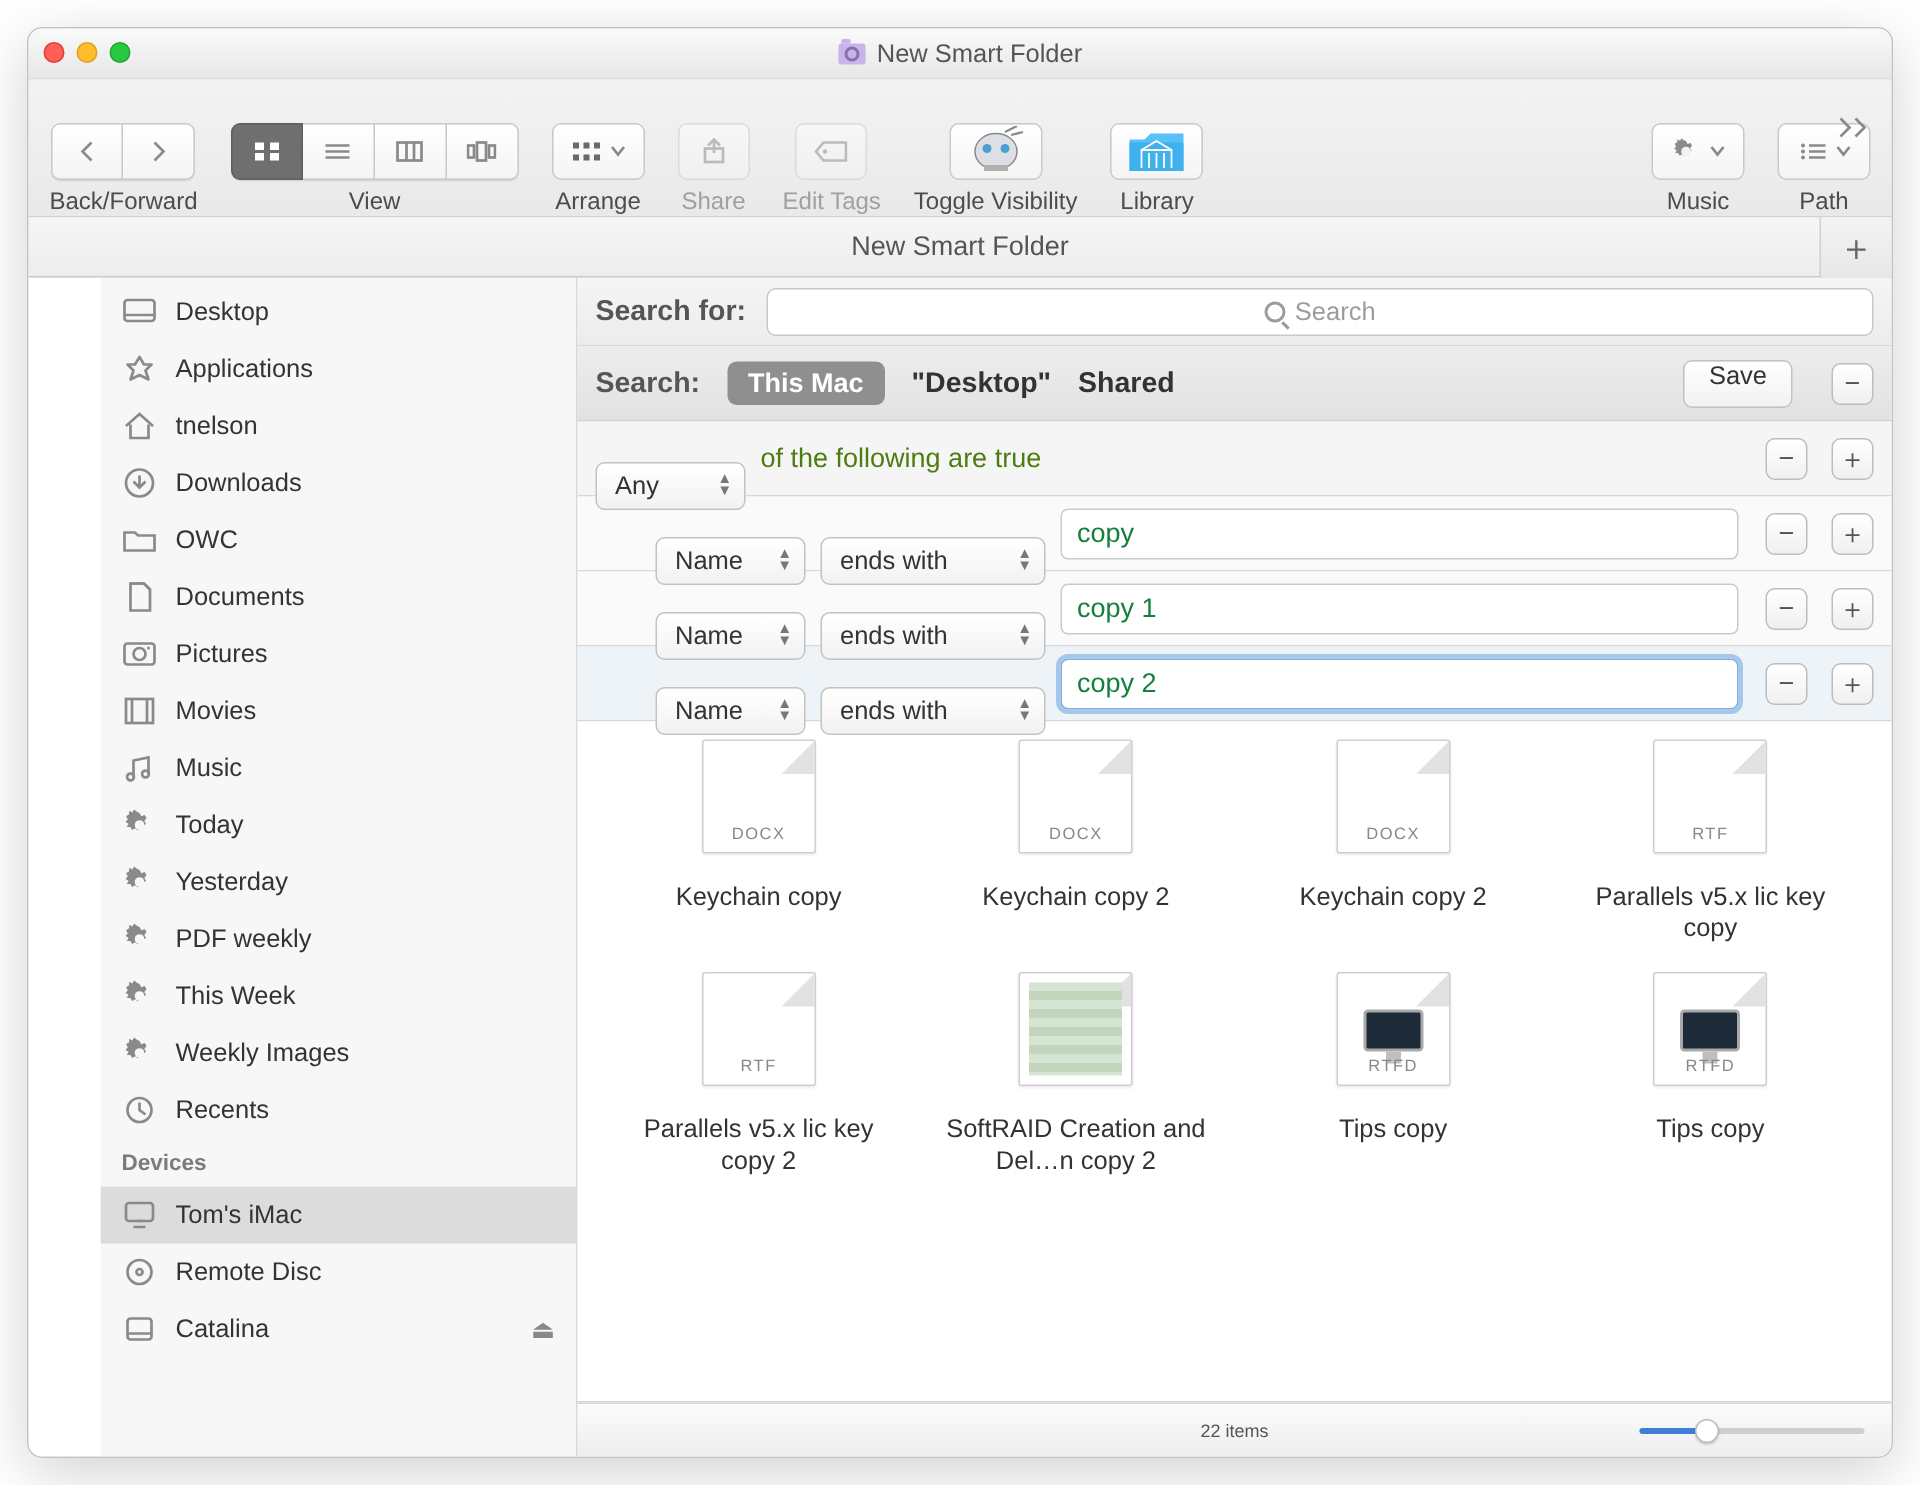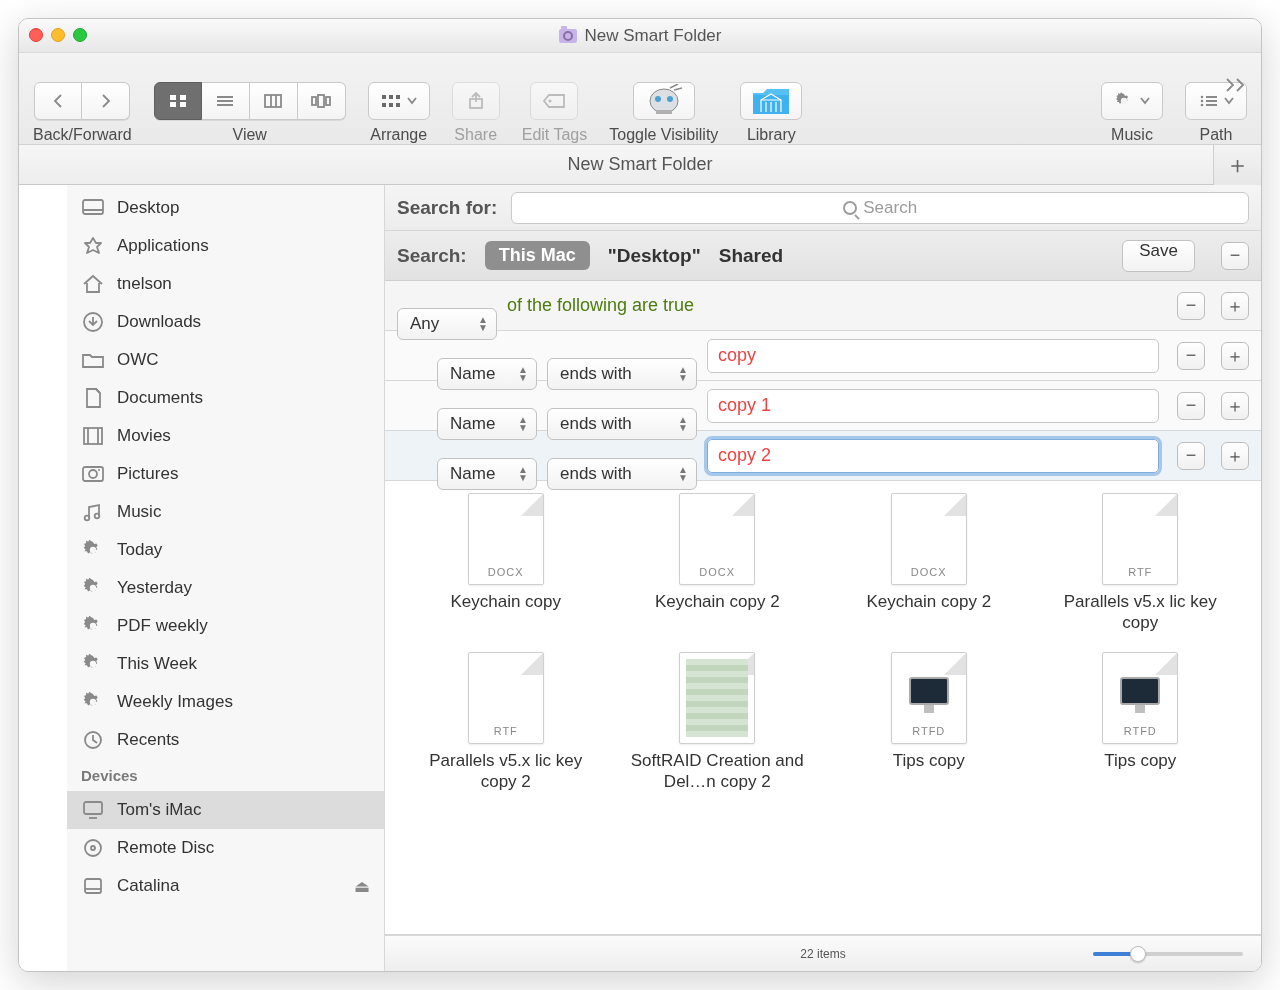--- a/index.html
+++ b/index.html
@@ -114,28 +114,28 @@
 .circ-btn{width:28px;height:28px;border:1px solid #bdbdbd;border-radius:6px;background:linear-gradient(#fff,#f0f0f0);display:inline-flex;align-items:center;justify-content:center;color:#555;font-size:18px;margin-left:8px;}
 
 .rule-row{height:50px;border-bottom:1px solid #d7d7d7;display:flex;align-items:center;padding:0 12px;gap:10px;background:#f5f5f5;}
 .rule-row.sub{padding-left:52px;background:#fafafa;}
 .rule-row.focused{background:#eef3f7;}
 .sel{height:32px;border:1px solid #c2c2c2;border-radius:6px;background:linear-gradient(#fff,#f2f2f2);display:inline-flex;align-items:center;padding:0 28px 0 12px;font-size:17px;color:#333;position:relative;margin-top:37px;}
 .sel.sm{min-width:100px;}
 .sel.md{min-width:150px;}
 .sel .updn{position:absolute;right:8px;top:50%;transform:translateY(-50%);color:#777;font-size:10px;line-height:8px;}
 .rule-text{font-size:18px;color:#4d7c0f;}
-.rule-input{flex:1;height:34px;border:1px solid #c9c9c9;border-radius:5px;padding:0 10px;font-size:18px;color:#ef4444;background:#fff;}
+.rule-input{flex:1;height:34px;border:1px solid #c9c9c9;border-radius:5px;padding:0 10px;font-size:18px;color:#15803d;background:#fff;}
 .rule-input.focus{outline:3px solid #a5c8ea;border-color:#7faede;}
 .rule-btns{margin-left:auto;display:flex;gap:8px;}
 
 .results{flex:1;overflow:auto;padding:12px 20px;background:#fff;border-bottom:1px solid #d5d5d5;}
 .grid{display:grid;grid-template-columns:repeat(4,1fr);gap:18px 10px;}
 .item{display:flex;flex-direction:column;align-items:center;text-align:center;}
-.doc-icon{width:76px;height:92px;border:1px solid #cfcfcf;border-radius:2px;position:relative;background:#fff;margin-bottom:6px;box-shadow:0 1px 2px rgba(0,0,0,.08);}
+.doc-icon{width:76px;height:76px;border:1px solid #cfcfcf;border-radius:2px;position:relative;background:#fff;margin-bottom:18px;box-shadow:0 1px 2px rgba(0,0,0,.08);}
 .doc-icon .fold{position:absolute;right:0;top:0;width:22px;height:22px;background:linear-gradient(135deg,transparent 49%,#e2e2e2 51%);}
 .doc-icon .tag{position:absolute;bottom:6px;left:0;right:0;text-align:center;font-size:11px;color:#888;letter-spacing:1px;}
 .doc-icon .imac{position:absolute;left:50%;top:24px;transform:translateX(-50%);width:40px;height:28px;background:#1d2a38;border:2px solid #a9a9a9;border-radius:3px;}
 .doc-icon .imac::after{content:"";position:absolute;left:50%;bottom:-10px;transform:translateX(-50%);width:10px;height:8px;background:#bfbfbf;}
 .doc-icon .pdf-tile{position:absolute;left:6px;top:6px;right:6px;bottom:6px;background:repeating-linear-gradient(#d6e4d3,#d6e4d3 6px,#c1d6bd 6px,#c1d6bd 12px);}
 .item-name{font-size:17px;color:#333;line-height:1.25;max-width:180px;}
 
 .status-bar{height:36px;background:linear-gradient(#fbfbfb,#eeeeee);display:flex;align-items:center;justify-content:center;position:relative;border-top:1px solid #d8d8d8;}
 .status-text{font-size:12px;color:#555;}
 .slider{position:absolute;right:18px;top:50%;transform:translateY(-50%);width:150px;height:4px;background:#cfcfcf;border-radius:2px;}
@@ -398,36 +398,36 @@
             <svg width="24" height="22">
               <path d="M6 2 h9 l4 4 v14 H6z" stroke="#8a8a8a" fill="none" stroke-width="1.8"></path>
               <path d="M9 5 h9 l4 4" stroke="#8a8a8a" fill="none" stroke-width="1.8" transform="translate(-3 -3)"></path>
             </svg>
           </span>
           <span>Documents</span>
         </div>
         <div class="sb-item">
           <span class="sb-icon">
             <svg width="24" height="22">
+              <rect x="2" y="4" width="20" height="14" stroke="#8a8a8a" fill="none" stroke-width="1.8" rx="2"></rect>
+              <circle cx="12" cy="11" r="4" stroke="#8a8a8a" fill="none" stroke-width="1.8"></circle>
+              <circle cx="18" cy="7" r="1" fill="#8a8a8a"></circle>
+            </svg>
+          </span>
+          <span>Pictures</span>
+        </div>
+        <div class="sb-item">
+          <span class="sb-icon">
+            <svg width="24" height="22">
               <rect x="3" y="3" width="18" height="16" stroke="#8a8a8a" fill="none" stroke-width="1.8"></rect>
               <line x1="7" y1="3" x2="7" y2="19" stroke="#8a8a8a" fill="none" stroke-width="1.8"></line>
               <line x1="17" y1="3" x2="17" y2="19" stroke="#8a8a8a" fill="none" stroke-width="1.8"></line>
             </svg>
           </span>
           <span>Movies</span>
-        </div>
-        <div class="sb-item">
-          <span class="sb-icon">
-            <svg width="24" height="22">
-              <rect x="2" y="4" width="20" height="14" stroke="#8a8a8a" fill="none" stroke-width="1.8" rx="2"></rect>
-              <circle cx="12" cy="11" r="4" stroke="#8a8a8a" fill="none" stroke-width="1.8"></circle>
-              <circle cx="18" cy="7" r="1" fill="#8a8a8a"></circle>
-            </svg>
-          </span>
-          <span>Pictures</span>
         </div>
         <div class="sb-item">
           <span class="sb-icon">
             <svg width="24" height="22">
               <path d="M8 17 V6 l10-2 v11" stroke="#8a8a8a" fill="none" stroke-width="1.8"></path>
               <circle cx="6" cy="17" r="2.3" stroke="#8a8a8a" fill="none" stroke-width="1.8"></circle>
               <circle cx="16" cy="15" r="2.3" stroke="#8a8a8a" fill="none" stroke-width="1.8"></circle>
             </svg>
           </span>
           <span>Music</span>

